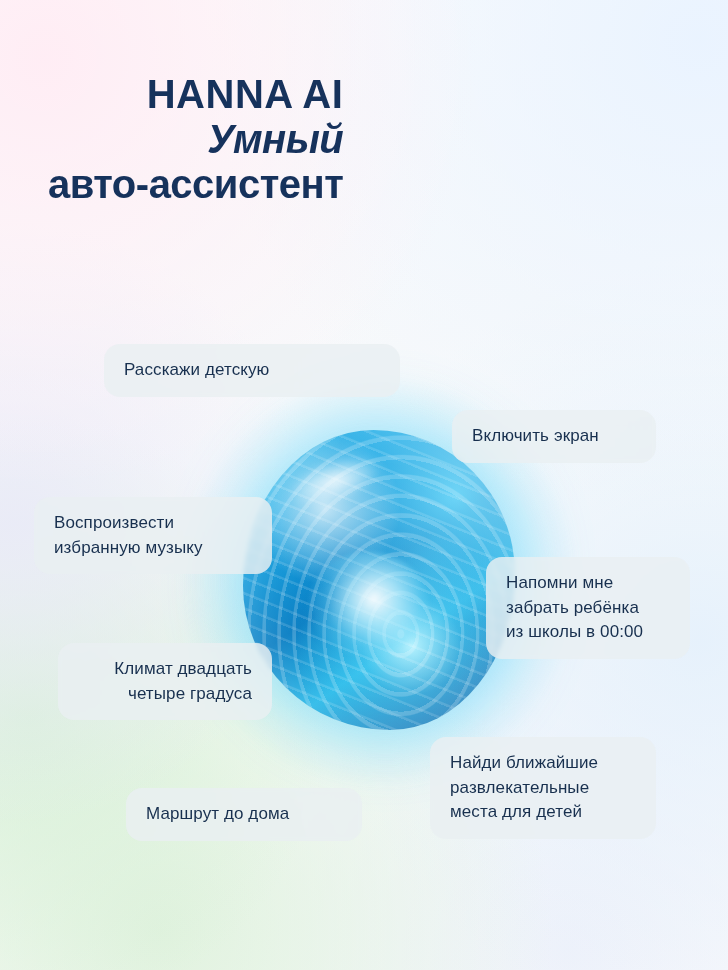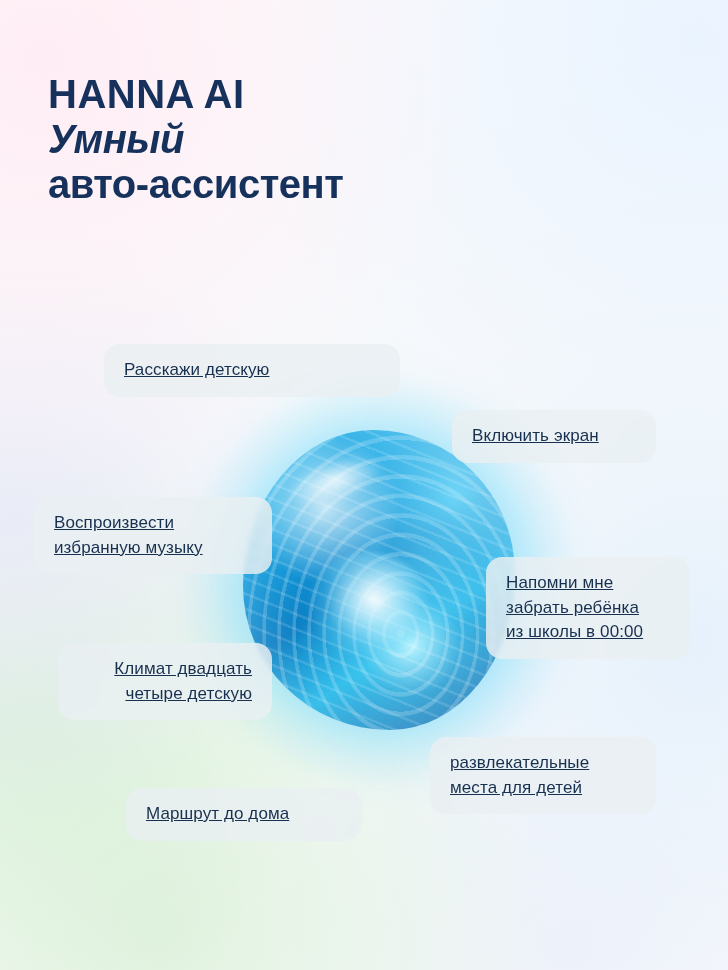--- a/index.html
+++ b/index.html
@@ -33,20 +33,21 @@
 
   
   .headline {
     position: absolute;
     left: 48px;
     top: 72px;
     color: #16325c;
     font-weight: bold;
     line-height: 1.13;
     letter-spacing: -0.5px;
+    text-align: right;
   }
   .headline .l1 {
     display: block;
     font-size: 40px;
     letter-spacing: 0.5px;
   }
   .headline .l2 {
     display: block;
     font-size: 40px;
     font-style: italic;
@@ -153,21 +154,21 @@
     backdrop-filter: blur(2px);
   }
   .bubble.b1 { left: 104px; top: 344px; width: 296px; }
   .bubble.b2 { left: 452px; top: 410px; width: 204px; }
   .bubble.b3 { left: 34px;  top: 497px; width: 238px; }
   .bubble.b4 { left: 486px; top: 557px; width: 204px; }
   .bubble.b5 { left: 58px;  top: 643px; width: 214px; text-align: right; }
   .bubble.b6 { left: 126px; top: 788px; width: 236px; }
   .bubble.b7 { left: 430px; top: 737px; width: 226px; }
 
-  .bubble .ln { display: block; white-space: nowrap; text-decoration: underline; }
+  .bubble .ln { display: block; white-space: nowrap; }
 </style>
 </head>
 <body>
 
 <div id="poster">
 
   <div class="headline">
     <span class="l1">HANNA AI</span>
     <span class="l2">Умный</span>
     <span class="l3">авто-ассистент</span>
@@ -196,25 +197,26 @@
   </div>
 
   <div class="bubble b4">
     <span class="ln">Напомни мне</span>
     <span class="ln">забрать ребёнка</span>
     <span class="ln">из школы в 00:00</span>
   </div>
 
   <div class="bubble b5">
     <span class="ln">Климат двадцать</span>
-    <span class="ln">четыре детскую</span>
+    <span class="ln">четыре градуса</span>
   </div>
 
   <div class="bubble b6">
     <span class="ln">Маршрут до дома</span>
   </div>
 
   <div class="bubble b7">
+    <span class="ln">Найди ближайшие</span>
     <span class="ln">развлекательные</span>
     <span class="ln">места для детей</span>
   </div>
 
 </div>
 
 </body></html>

